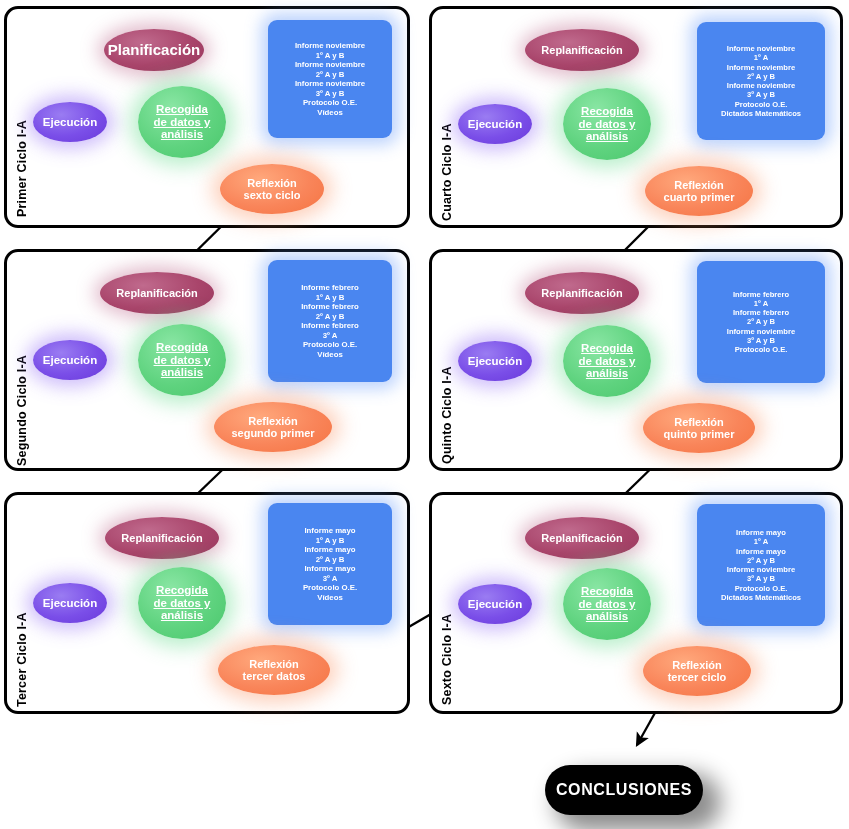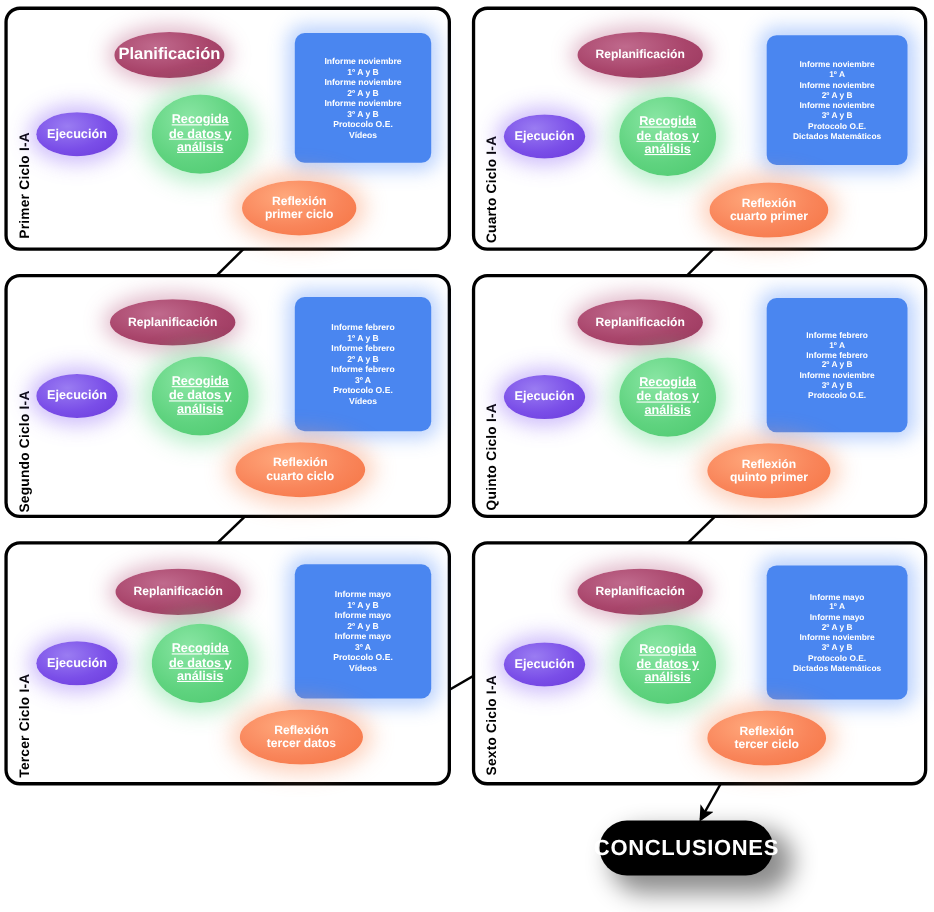--- a/index.html
+++ b/index.html
@@ -27,21 +27,21 @@
           box-shadow:0 0 18px 7px rgba(140,100,245,.42);justify-content:center;}
   .n-rec{background:radial-gradient(ellipse at 38% 30%, #8ae6a4 0%, #5fd37f 55%, #4ac76c 100%);
          box-shadow:0 0 20px 8px rgba(100,220,140,.45);text-decoration:underline;}
   .n-refl{background:radial-gradient(ellipse at 38% 30%, #ffa87c 0%, #f9855a 55%, #f57341 100%);
           box-shadow:0 0 20px 8px rgba(250,150,105,.45);}
 
   .docbox{position:absolute;background:#4a86f0;border-radius:9px;
           box-shadow:0 0 16px 7px rgba(110,160,250,.45);
           color:#fff;font-weight:bold;text-align:center;
           display:flex;flex-direction:column;align-items:center;justify-content:center;
-          box-sizing:border-box;padding:4px 3px;margin-top:10px;}
+          box-sizing:border-box;padding:4px 3px;}
   .docbox div{line-height:1.22;white-space:nowrap;}
 
   .conclusiones{position:absolute;background:#000;border-radius:40px;
        color:#fff;font-weight:bold;display:flex;align-items:center;justify-content:center;
        letter-spacing:.6px;box-shadow:14px 12px 22px 4px rgba(0,0,0,.45);}
 
   svg.arrows{position:absolute;left:0;top:0;width:849px;height:829px;pointer-events:none;}
 </style>
 </head>
 <body>
@@ -122,21 +122,21 @@
       <div>Informe noviembre</div>
       <div>2º A y B</div>
       <div>Informe noviembre</div>
       <div>3º A y B</div>
       <div>Protocolo O.E.</div>
       <div>Vídeos</div>
     </div>
 
     <div class="node n-refl" style="left:213px;top:155px;width:104px;height:50px;font-size:11px;flex-direction:column;">
       <span>Reflexión</span>
-      <span>primer ciclo</span>
+      <span>sexto ciclo</span>
     </div>
   </div>
 
   <div class="panel" style="left:429px;top:6px;width:414px;height:222px;">
     <div class="side-label" style="left:8px;top:22px;height:190px;">Cuarto Ciclo I-A</div>
 
     <div class="node n-plan" style="left:93px;top:20px;width:114px;height:42px;font-size:11px;">
       <span>Replanificación</span>
     </div>
 
@@ -190,21 +190,21 @@
       <div>Informe febrero</div>
       <div>2º A y B</div>
       <div>Informe febrero</div>
       <div>3º A</div>
       <div>Protocolo O.E.</div>
       <div>Vídeos</div>
     </div>
 
     <div class="node n-refl" style="left:207px;top:150px;width:118px;height:50px;font-size:11px;flex-direction:column;">
       <span>Reflexión</span>
-      <span>cuarto ciclo</span>
+      <span>segundo primer</span>
     </div>
   </div>
 
   <div class="panel" style="left:429px;top:249px;width:414px;height:222px;">
     <div class="side-label" style="left:8px;top:22px;height:190px;">Quinto Ciclo I-A</div>
 
     <div class="node n-plan" style="left:93px;top:20px;width:114px;height:42px;font-size:11px;">
       <span>Replanificación</span>
     </div>
 
@@ -295,17 +295,17 @@
       <div>Protocolo O.E.</div>
       <div>Dictados Matemáticos</div>
     </div>
 
     <div class="node n-refl" style="left:211px;top:151px;width:108px;height:50px;font-size:11px;flex-direction:column;">
       <span>Reflexión</span>
       <span>tercer ciclo</span>
     </div>
   </div>
 
-  <div class="conclusiones" style="left:545px;top:746px;width:158px;height:50px;font-size:20px;">
+  <div class="conclusiones" style="left:545px;top:765px;width:158px;height:50px;font-size:16px;">
     <span>CONCLUSIONES</span>
   </div>
 
 </div>
 
 </body></html>

